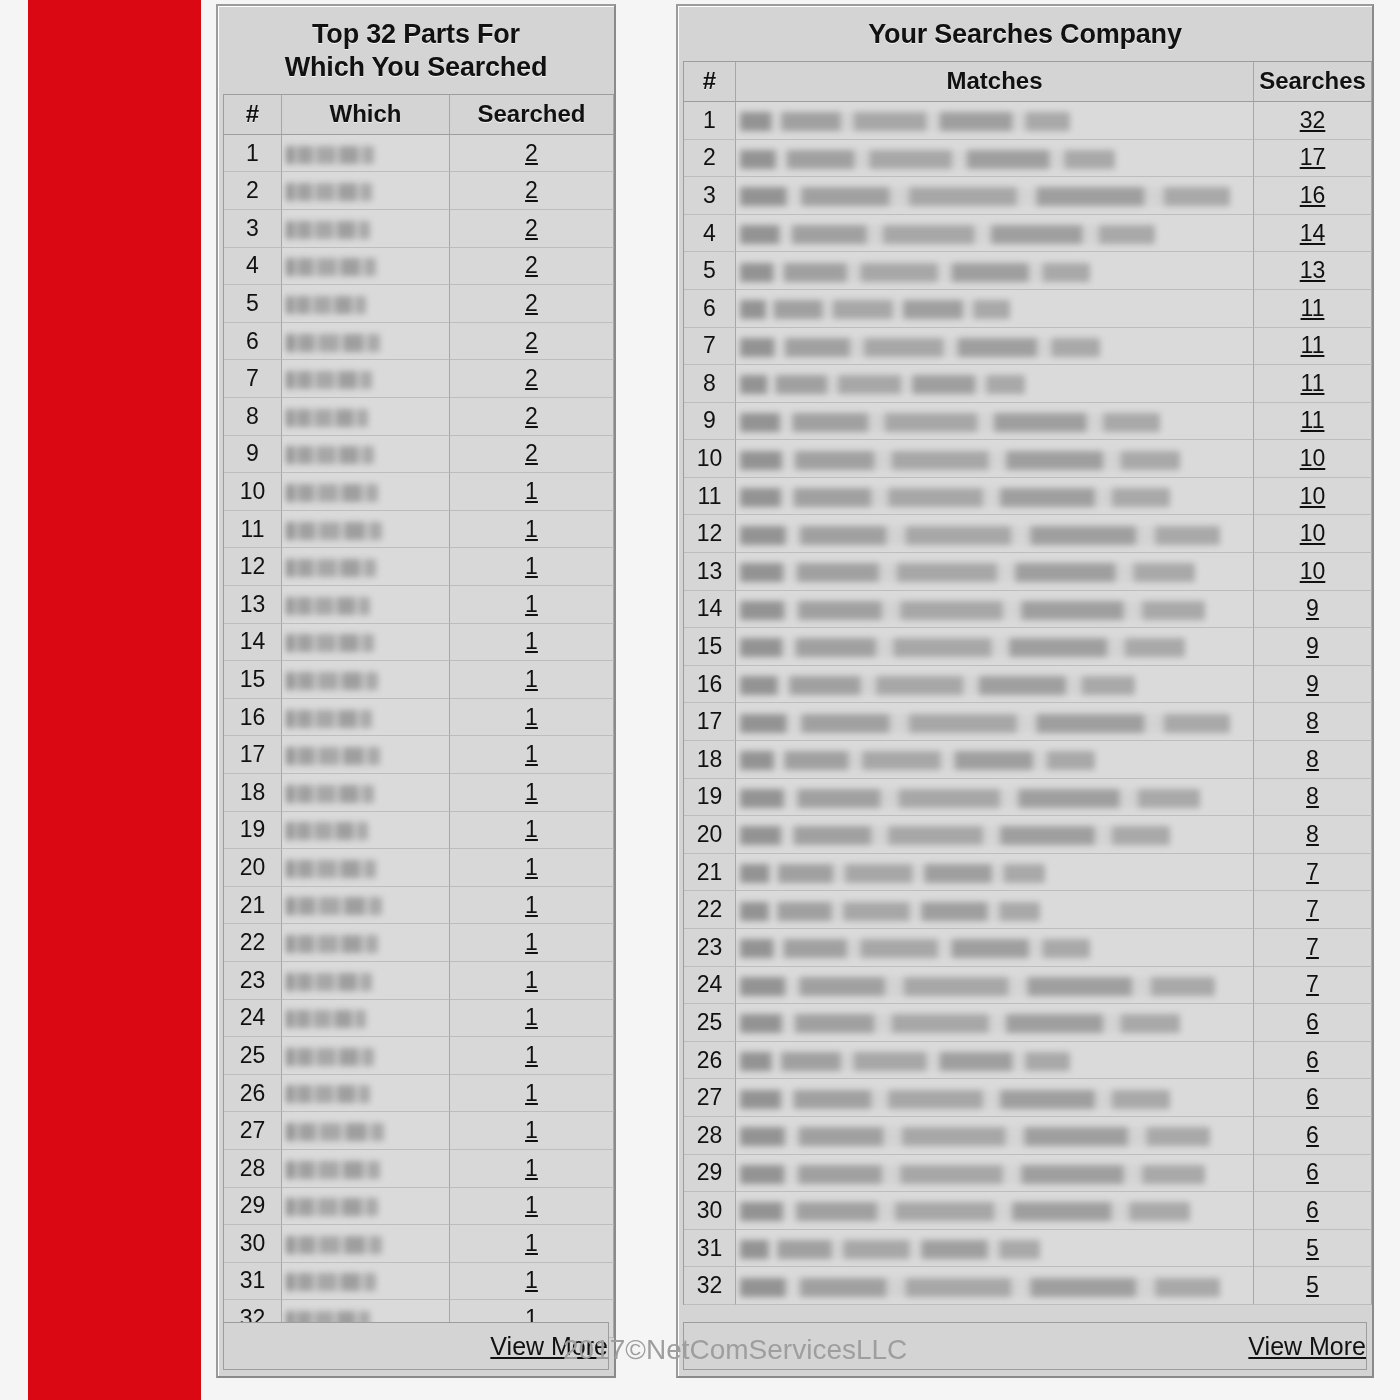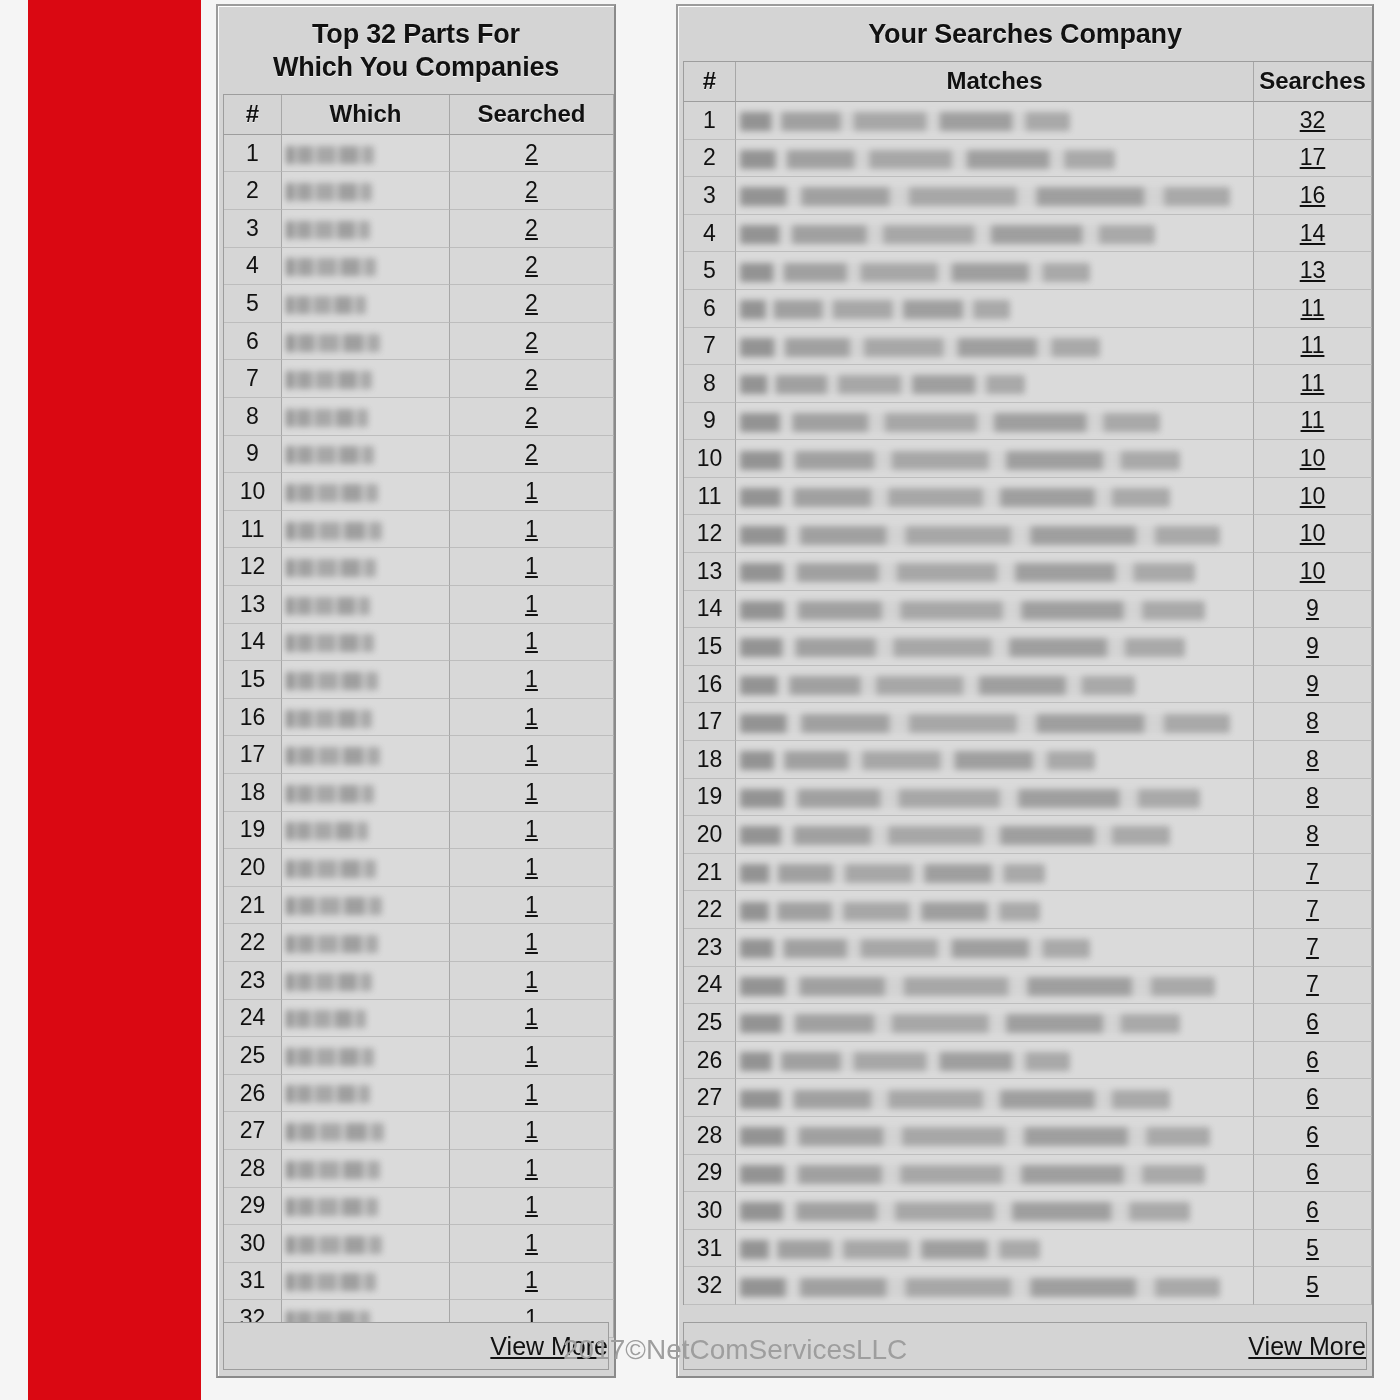--- a/index.html
+++ b/index.html
@@ -162,21 +162,21 @@
 </head>
 <body>
 
 <div id="page">
 
   <div class="red-rail"></div>
 
   <div class="panel" id="panel-parts">
     <div class="panel-title">
       <div>Top 32 Parts For</div>
-      <div>Which You Companies</div>
+      <div>Which You Searched</div>
     </div>
     <table class="grid">
       <colgroup>
         <col style="width:58px">
           <col style="width:168px">
           <col style="width:164px">
       </colgroup>
       <thead>
         <tr>
           <th>#</th>

